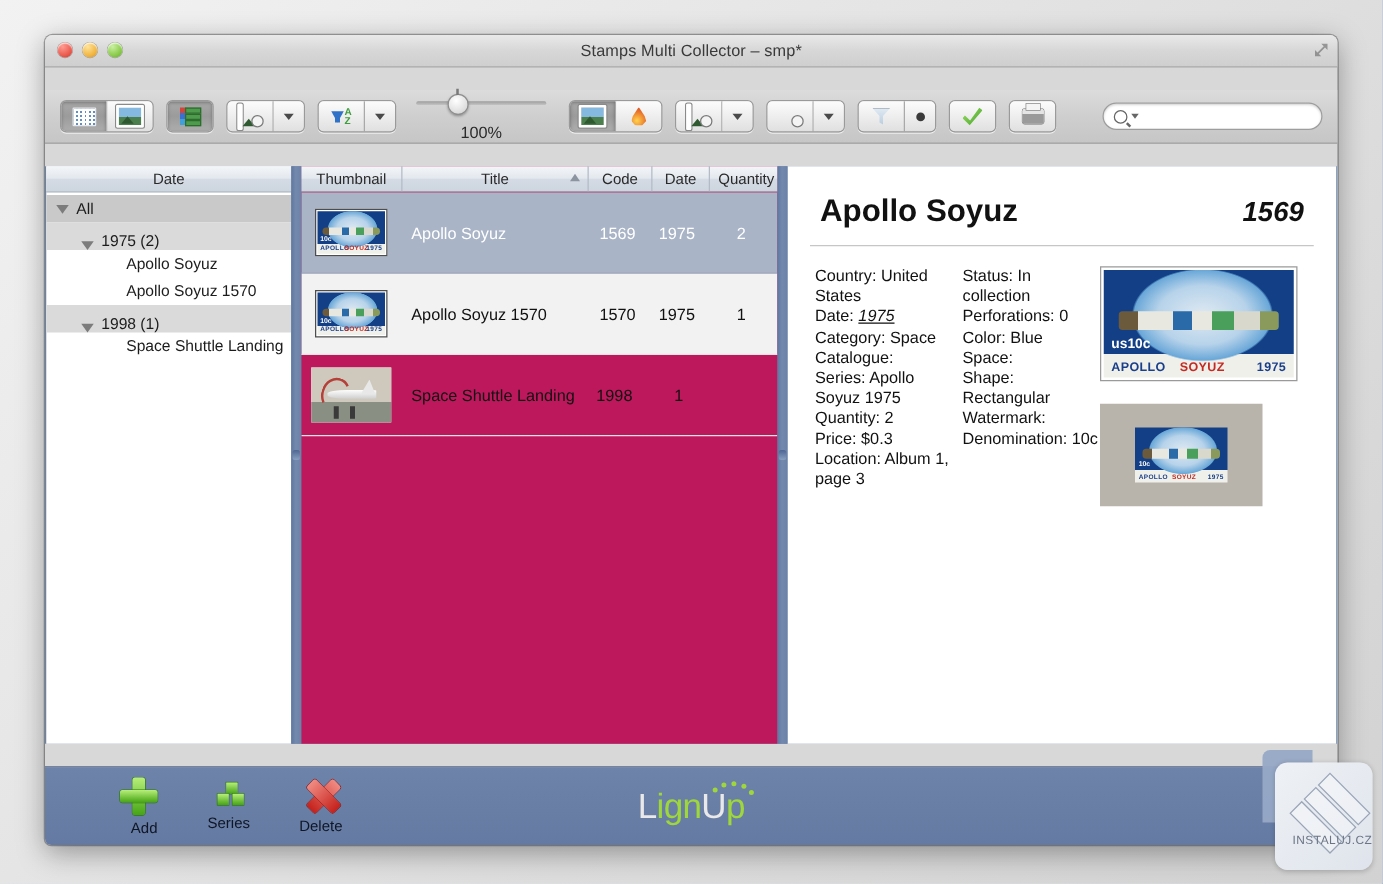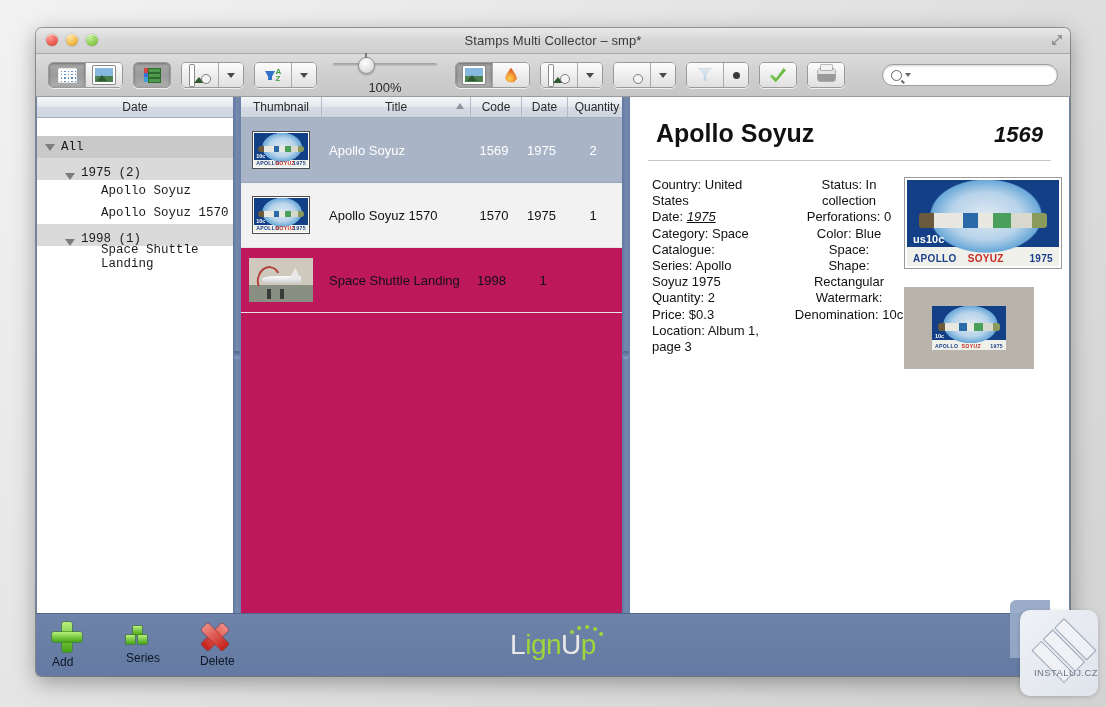--- a/index.html
+++ b/index.html
@@ -17,20 +17,21 @@
   #window {
     position: absolute;
     left: 36px; top: 28px;
     width: 1034px; height: 648px;
     background: #d8d8d8;
     border-radius: 6px 6px 5px 5px;
     box-shadow: 0 6px 22px rgba(0,0,0,0.35), 0 0 0 1px rgba(110,110,110,0.6);
     overflow: hidden;
     display: flex;
     flex-direction: column;
+    gap: 18px;
   }
 
   
   #titlebar {
     height: 25px;
     flex: 0 0 25px;
     background: linear-gradient(to bottom, #e9e9e9 0%, #d7d7d7 50%, #cfcfcf 100%);
     border-bottom: 1px solid #a8a8a8;
     position: relative;
     display: flex;
@@ -268,21 +269,21 @@
     border-left: 1px solid #6b82a8;
   }
   .col-header {
     height: 20px;
     flex: 0 0 20px;
     background: linear-gradient(to bottom, #f4f6f8 0%, #e3e8ee 48%, #d4dbe4 52%, #cdd5df 100%);
     border-bottom: 1px solid #a6b0bd;
     display: flex; align-items: center; justify-content: center;
     font-size: 12px; color: #2a2a2a;
   }
-  #tree { flex: 1 1 auto; padding-top: 18px; font-size: 12.5px; overflow: hidden; font-family: Liberation Mono, monospace; }
+  #tree { flex: 1 1 auto; padding-top: 2px; font-size: 12.5px; overflow: hidden; }
   .tnode {
     height: 22px; display: flex; align-items: center;
     color: #1c1c1c;
   }
   .tnode.grp { background: #dadada; align-items: flex-end; }
   .tnode.sel { background: #c9c9c9; }
   .tri {
     width: 0; height: 0;
     border-left: 5px solid transparent;
     border-right: 5px solid transparent;
@@ -430,21 +431,21 @@
     display: flex;
     padding: 16px 20px 0 22px;
     gap: 0;
   }
   .fcol {
     font-size: 13px;
     line-height: 16.2px;
     color: #111;
   }
   .fcol.c1 { width: 118px; flex: 0 0 118px; }
-  .fcol.c2 { width: 110px; flex: 0 0 110px; margin-left: 24px; text-align: center; }
+  .fcol.c2 { width: 110px; flex: 0 0 110px; margin-left: 0; }
   .fcol .ital-u { font-style: italic; text-decoration: underline; }
   #detail-images {
     margin-left: auto;
     display: flex; flex-direction: column; gap: 18px;
     padding-right: 12px;
   }
   .big-stamp {
     width: 158px; height: 92px;
     border: 1px solid #9a9a9a;
     background: #ffffff;
@@ -467,21 +468,21 @@
   #bottombar {
     height: 62px; flex: 0 0 62px;
     background: linear-gradient(to bottom, #6d83a9 0%, #647aa2 100%);
     border-top: 1px solid #53678c;
     display: flex; align-items: center;
     padding: 0 16px;
     position: relative;
   }
   .bb-btn {
     width: 74px;
-    display: flex; flex-direction: column; align-items: flex-start; gap: 3px;
+    display: flex; flex-direction: column; align-items: flex-end; gap: 3px;
     color: #0f1626; font-size: 12px;
   }
   .plus-ico {
     width: 30px; height: 30px; position: relative;
   }
   .plus-ico::before, .plus-ico::after {
     content: ""; position: absolute;
     background: linear-gradient(to bottom, #b7ef7a, #46a415);
     border-radius: 2px;
     box-shadow: 0 0 0 0.5px #2d7a0c;

